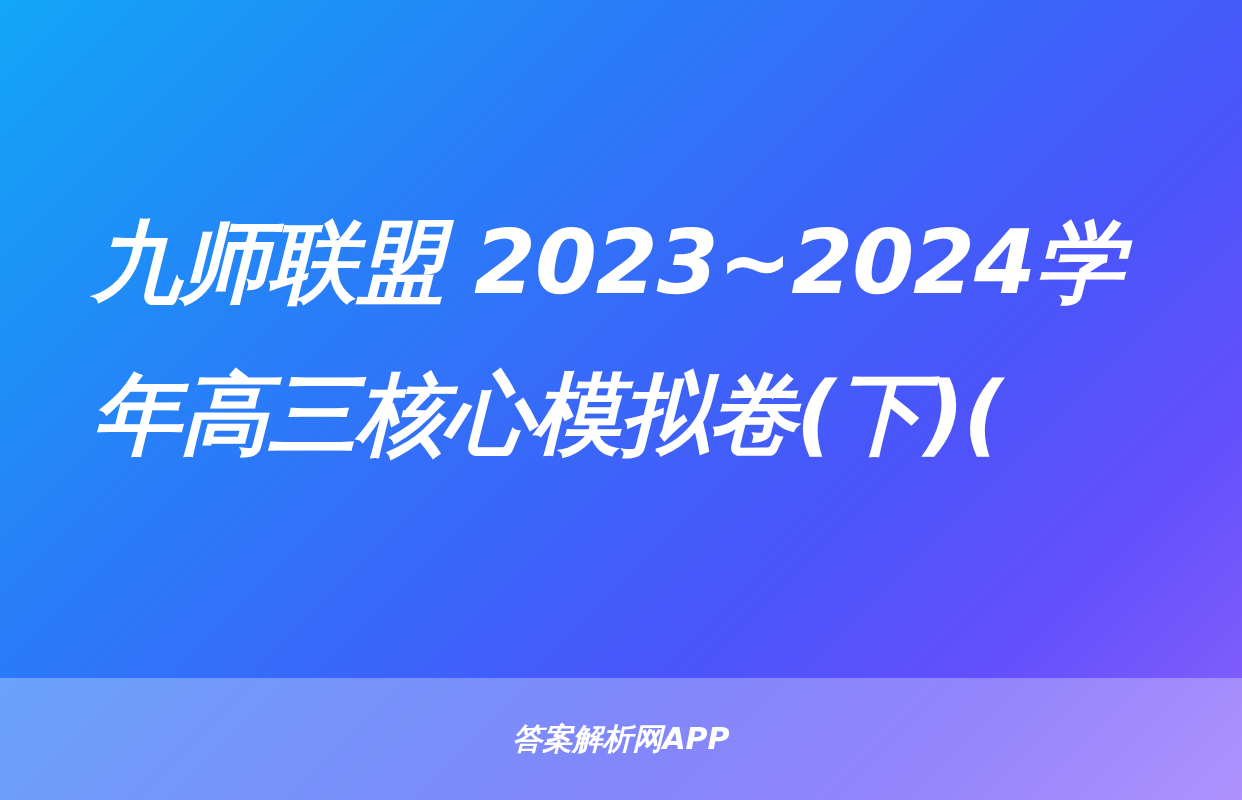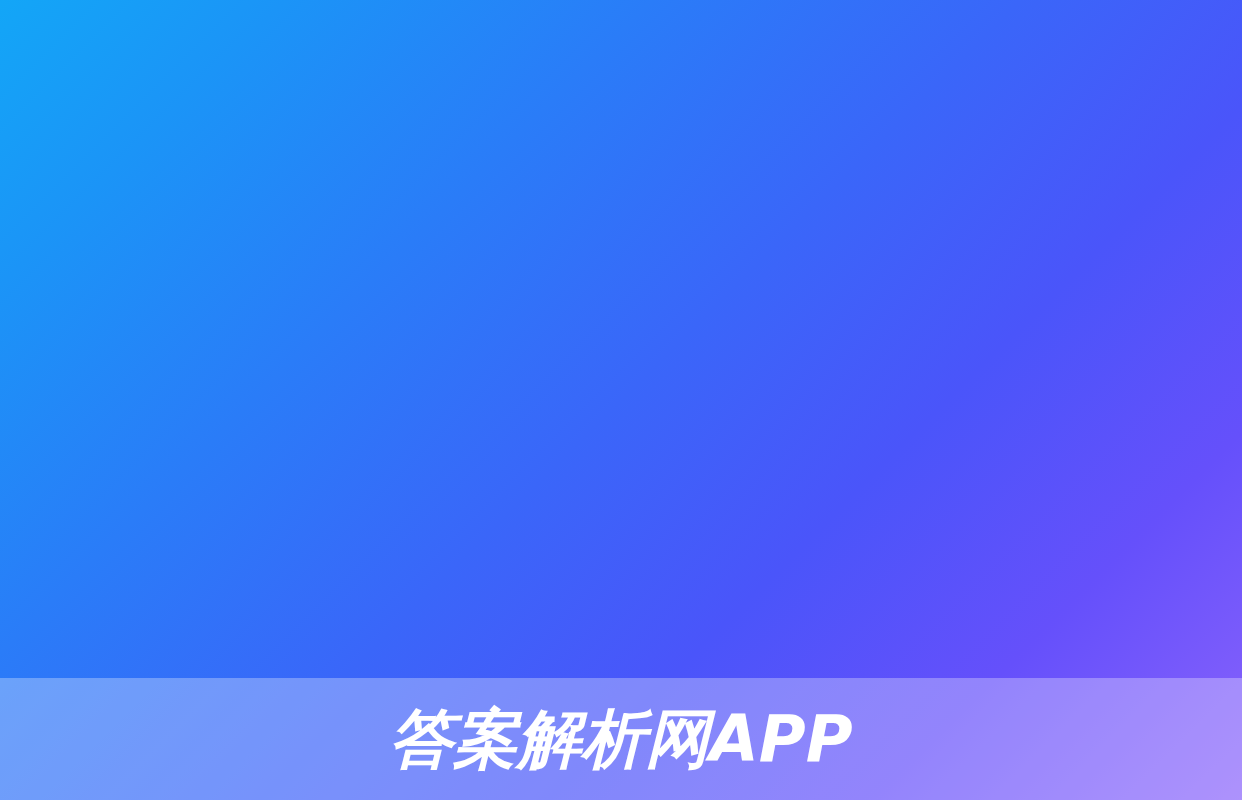--- a/index.html
+++ b/index.html
@@ -50,33 +50,35 @@
     right: 0;
     top: 678px;
     height: 122px;
     background: rgba(255, 255, 255, 0.30);
     display: flex;
     align-items: center;
     justify-content: center;
   }
   #watermark-text {
     color: #ffffff;
-    font-size: 64px;
+    font-size: 30px;
     font-weight: 700;
     font-style: italic;
     letter-spacing: 0px;
     line-height: 1;
     white-space: nowrap;
   }
 </style>
 </head>
 <body>
 
 <div id="card">
 
   <div id="title-block">
+    <div class="title-line">九师联盟 2023~2024学</div>
+    <div class="title-line">年高三核心模拟卷(下)(</div>
   </div>
 
   <div id="watermark-band">
     <span id="watermark-text">答案解析网APP</span>
   </div>
 
 </div>
 
 </body></html>

